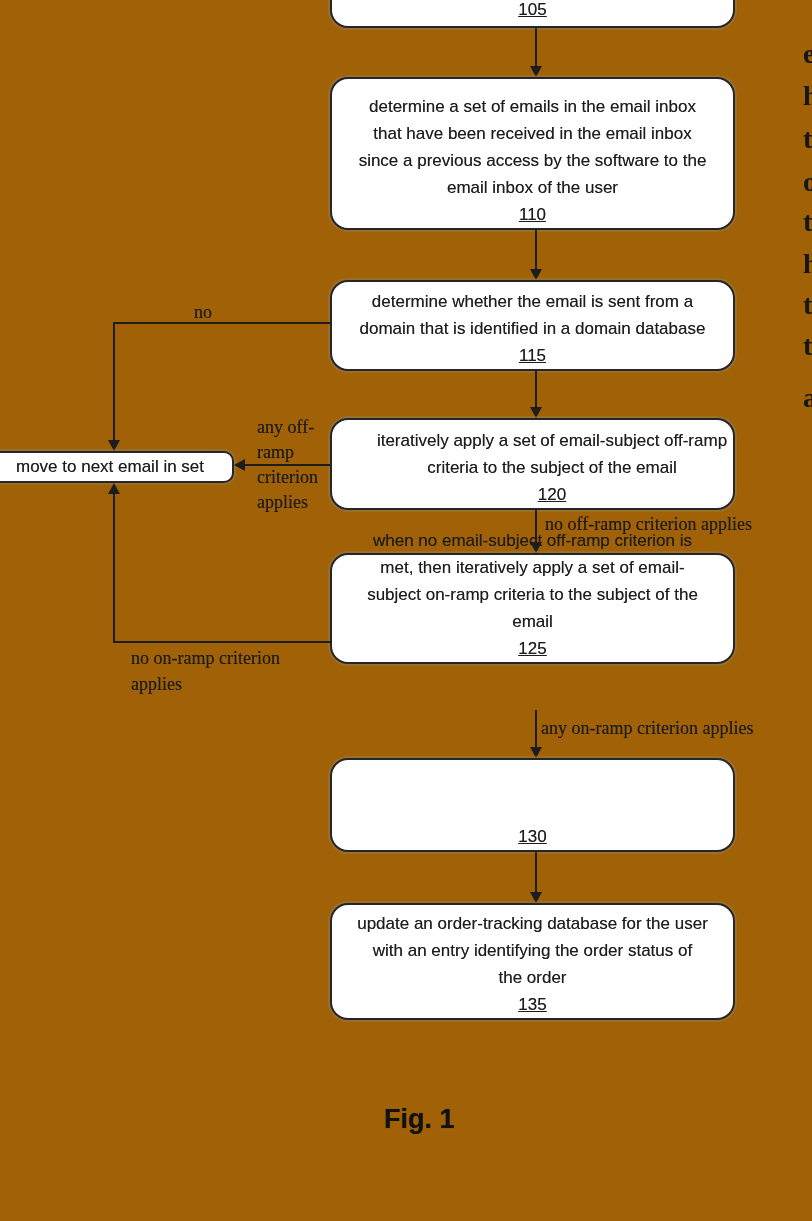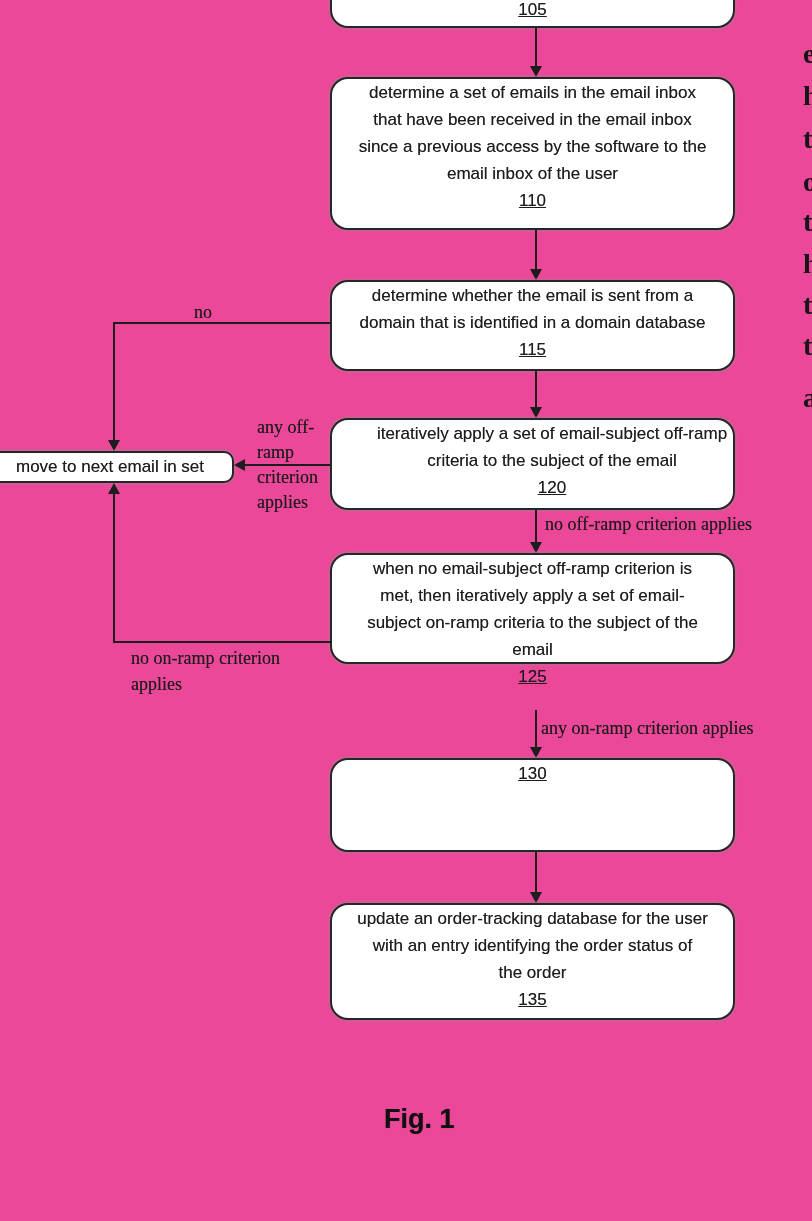--- a/index.html
+++ b/index.html
@@ -1,24 +1,24 @@
 <!DOCTYPE html>
 <html><head>
 <meta charset="utf-8">
 <style>
   html,body{margin:0;padding:0;background:#ffffff;}
   .canvas{
-    position:relative;width:812px;height:1221px;background:#ec4899;
+    position:relative;width:812px;height:1221px;background:#a16207;
     overflow:hidden;font-family:"Liberation Sans",sans-serif;color:#1d1d1d;
   }
   
   .fbox{
     position:absolute;background:#ffffff;border:2px solid #262626;border-radius:18px;
     box-shadow:0 0 0 2px rgba(150,150,150,0.22), 0 0 3px rgba(120,120,120,0.35);
-    display:flex;flex-direction:column;justify-content:flex-start;align-items:center;
+    display:flex;flex-direction:column;justify-content:flex-end;align-items:center;
     text-align:center;font-size:17px;line-height:27px;
     box-sizing:border-box;
   }
   .fbox-text{white-space:pre-line;text-shadow:0 0 .6px rgba(30,30,30,.65);}
   .fbox-num{text-decoration:underline;text-shadow:0 0 .6px rgba(30,30,30,.65);}
   .fbox.cut-top{justify-content:flex-end;padding-bottom:3px;}
   .fbox.small{border-radius:10px;font-size:17px;line-height:28px;}
   
   .vline{position:absolute;width:2px;background:#1d1d1d;}
   .hline{position:absolute;height:2px;background:#1d1d1d;}

